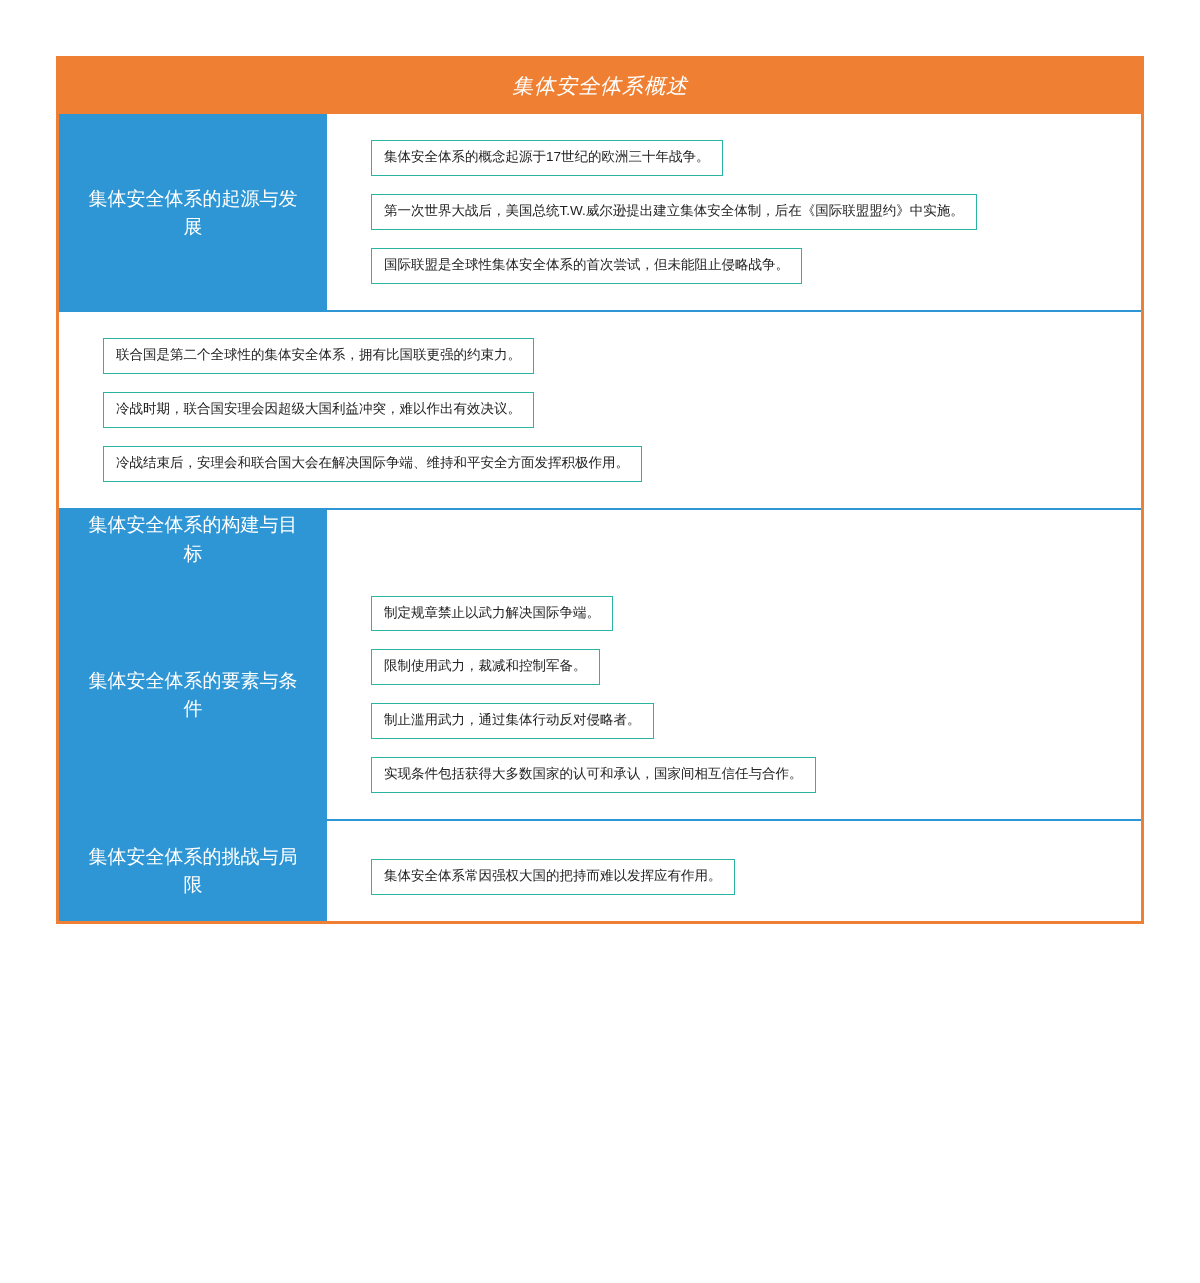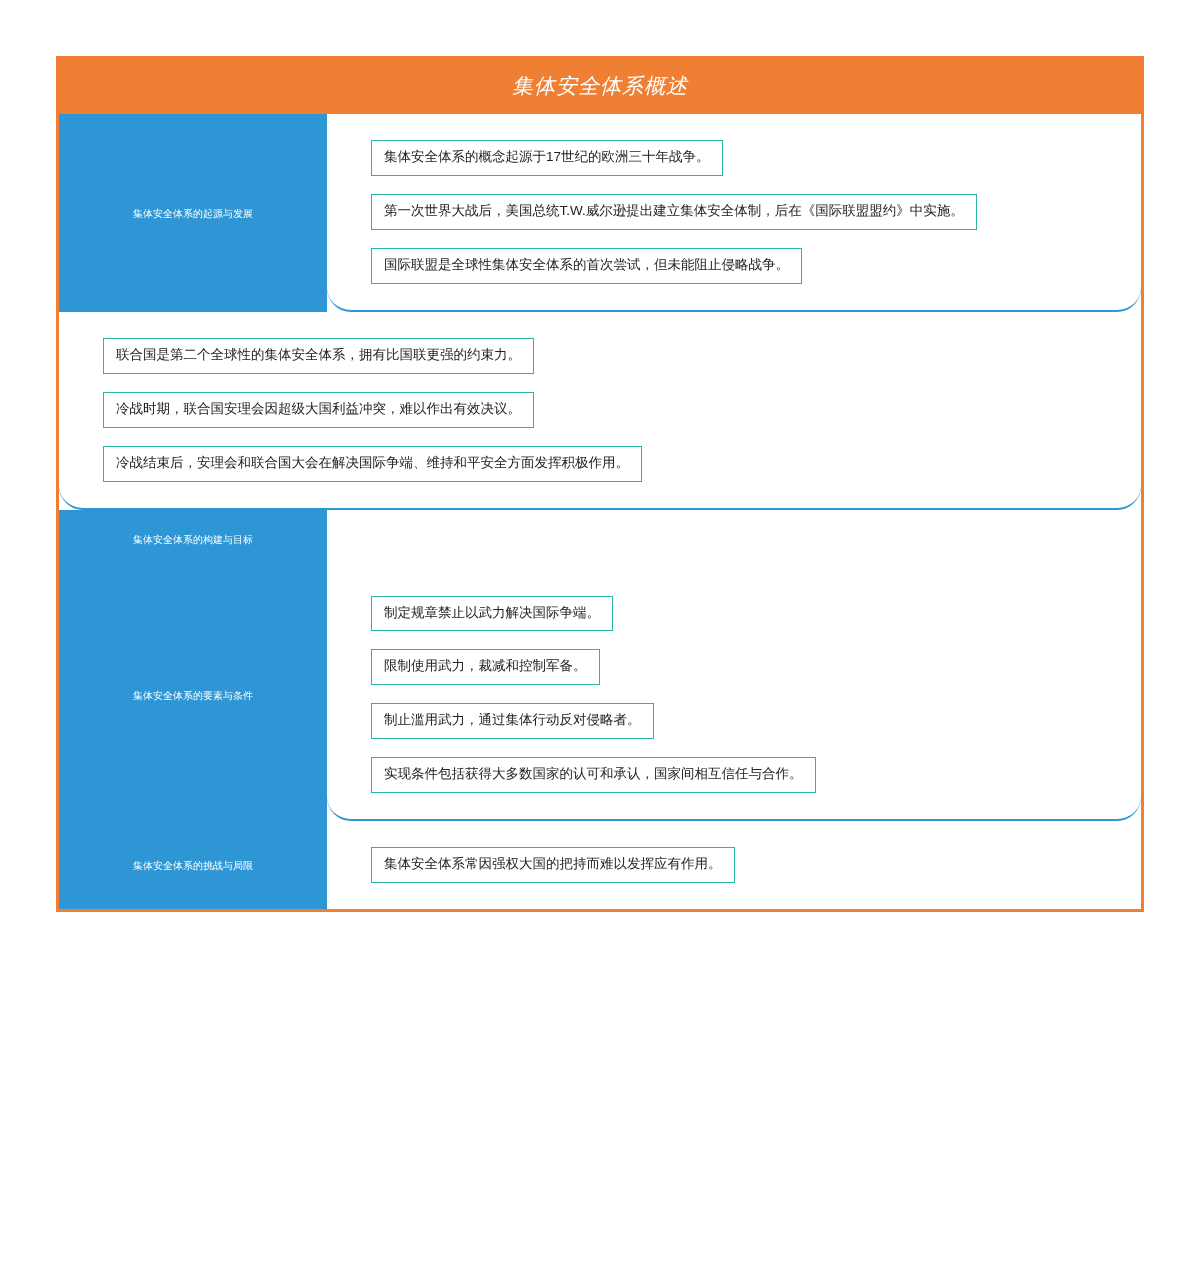--- a/index.html
+++ b/index.html
@@ -42,43 +42,43 @@
   .row {
     display: flex;
     align-items: stretch;
     min-height: 60px;
   }
   .row-label {
     width: 268px;
     min-width: 268px;
     background: #2e96d4;
     color: #ffffff;
-    font-size: 10px;
+    font-size: 19px;
     display: flex;
     align-items: center;
     justify-content: center;
     text-align: center;
     padding: 0 25px;
     box-sizing: border-box;
     line-height: 1.5;
   }
   .row-body {
     flex: 1;
     background: #ffffff;
     box-sizing: border-box;
     padding: 26px 20px 26px 44px;
     display: flex;
     flex-direction: column;
     justify-content: center;
     gap: 18px;
     border-bottom: 2px solid #2e96d4;
-    border-radius: 24px;
   }
   .row:last-child .row-body {
     border-bottom: none;
+    margin-top: 12px;
   }
   .item {
     border: 1.5px solid #2bb3a3;
     color: #222222;
     font-size: 13.5px;
     line-height: 1.4;
     padding: 7px 12px 8px 12px;
     align-self: flex-start;
     box-sizing: border-box;
     background: #ffffff;

